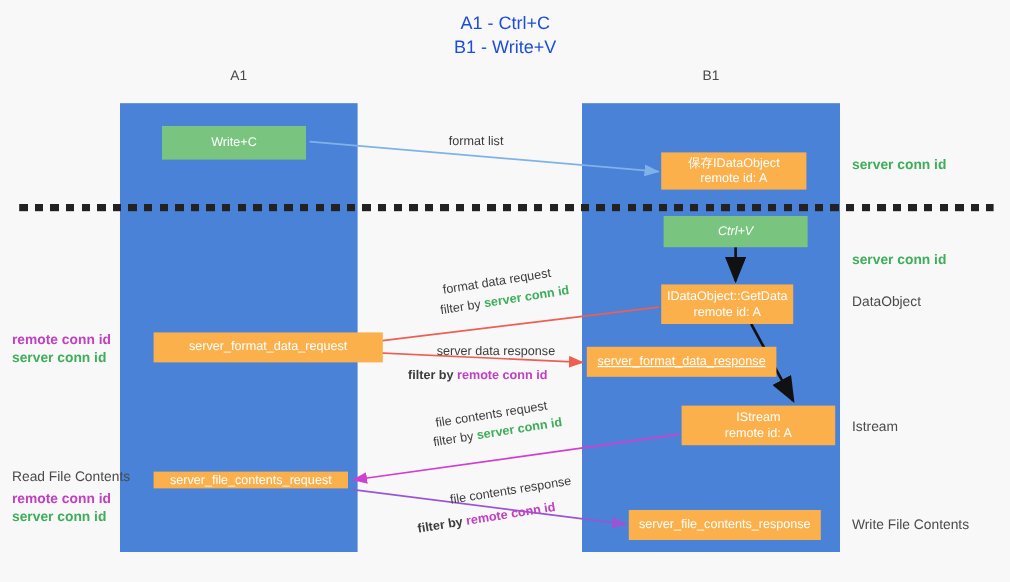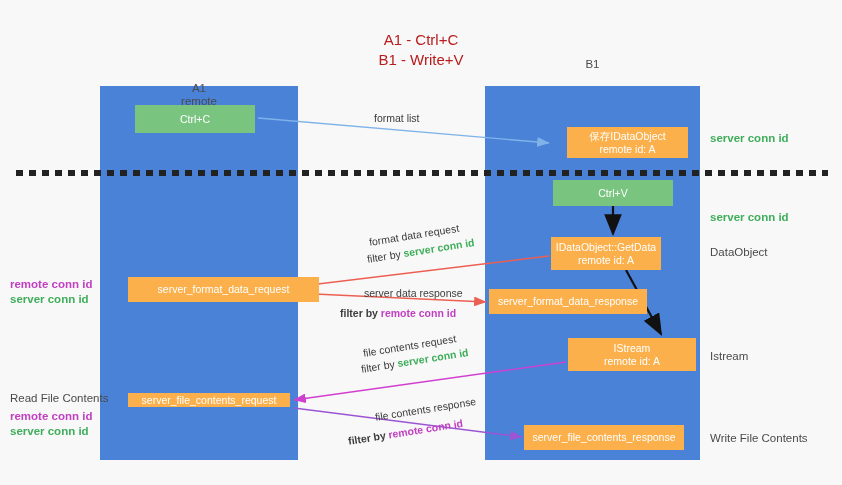--- a/index.html
+++ b/index.html
@@ -25,22 +25,21 @@
 
   
   .title-block {
     position: absolute;
     left: 0;
     top: 10px;
     width: 842px;
     text-align: center;
     font-size: 15px;
     line-height: 20px;
-    color: #b91c1c;
-    margin-top: 20px;
+    color: #1d4ed8;
   }
 
   
   .col-header {
     position: absolute;
     text-align: center;
     font-size: 11.5px;
     line-height: 13px;
     color: #4a4a4a;
   }
@@ -139,58 +138,57 @@
   <line x1="566" y1="362" x2="294" y2="400" stroke="#d13fd1" stroke-width="1.4" marker-end="url(#ah-magenta)"></line>
 
   <line x1="294" y1="408" x2="522" y2="437" stroke="#9b55d3" stroke-width="1.4" marker-end="url(#ah-purple)"></line>
 </svg>
 
 <div class="title-block">
   <div>A1 - Ctrl+C</div>
   <div>B1 - Write+V</div>
 </div>
 
-<div class="col-header" style="left:100px; top:58px; width:198px;margin-top:24px;">
+<div class="col-header" style="left:100px; top:58px; width:198px;">
   <span class="hdr-main">A1</span>
-  <span class="hdr-sub">remote</span>
 </div>
 <div class="col-header" style="left:485px; top:58px; width:215px;">
   <span class="hdr-main">B1</span>
 </div>
 
 <div class="dashed-line"></div>
 
 <div class="node green" style="left:135px; top:105px; width:120px; height:28px;">
-  <span>Ctrl+C</span>
-</div>
-
-<div class="node orange" style="left:551px; top:127px; width:121px; height:31px;margin-left:16px;">
+  <span>Write+C</span>
+</div>
+
+<div class="node orange" style="left:551px; top:127px; width:121px; height:31px;">
   <span>保存IDataObject</span>
   <span class="l2">remote id: A</span>
 </div>
 
-<div class="node green" style="left:553px; top:180px; width:120px; height:26px;">
+<div class="node green" style="left:553px; top:180px; width:120px; height:26px;font-style:italic;">
   <span>Ctrl+V</span>
 </div>
 
 <div class="node orange" style="left:551px; top:237px; width:110px; height:33px;">
   <span>IDataObject::GetData</span>
   <span class="l2">remote id: A</span>
 </div>
 
 <div class="node orange" style="left:568px; top:338px; width:128px; height:33px;">
   <span>IStream</span>
   <span class="l2">remote id: A</span>
 </div>
 
 <div class="node orange" style="left:128px; top:277px; width:191px; height:25px;">
   <span>server_format_data_request</span>
 </div>
 
-<div class="node orange" style="left:489px; top:289px; width:158px; height:25px;">
+<div class="node orange" style="left:489px; top:289px; width:158px; height:25px;text-decoration:underline;">
   <span>server_format_data_response</span>
 </div>
 
 <div class="node orange" style="left:128px; top:393px; width:162px; height:14px;">
   <span>server_file_contents_request</span>
 </div>
 
 <div class="node orange" style="left:524px; top:425px; width:160px; height:25px;">
   <span>server_file_contents_response</span>
 </div>

